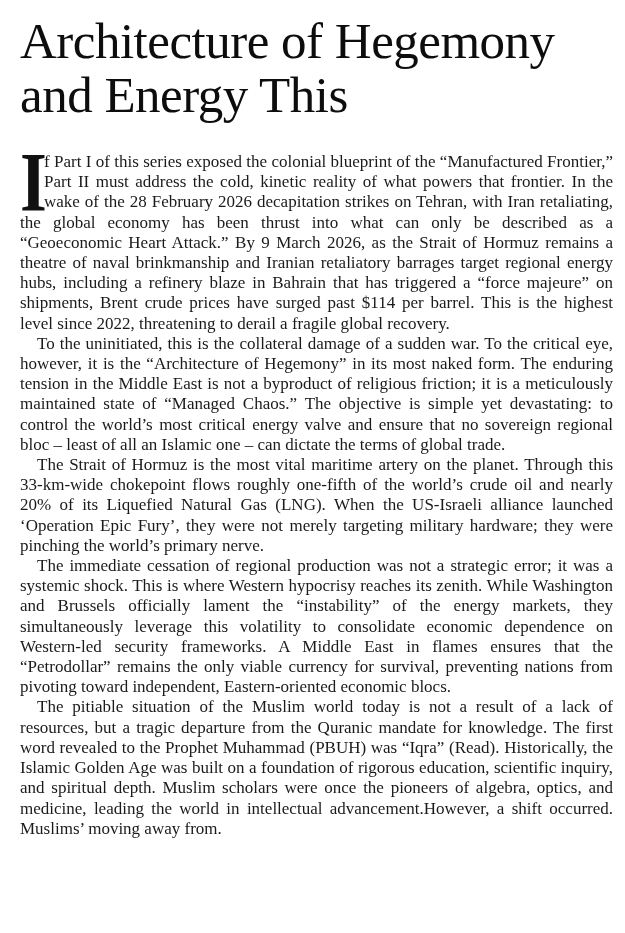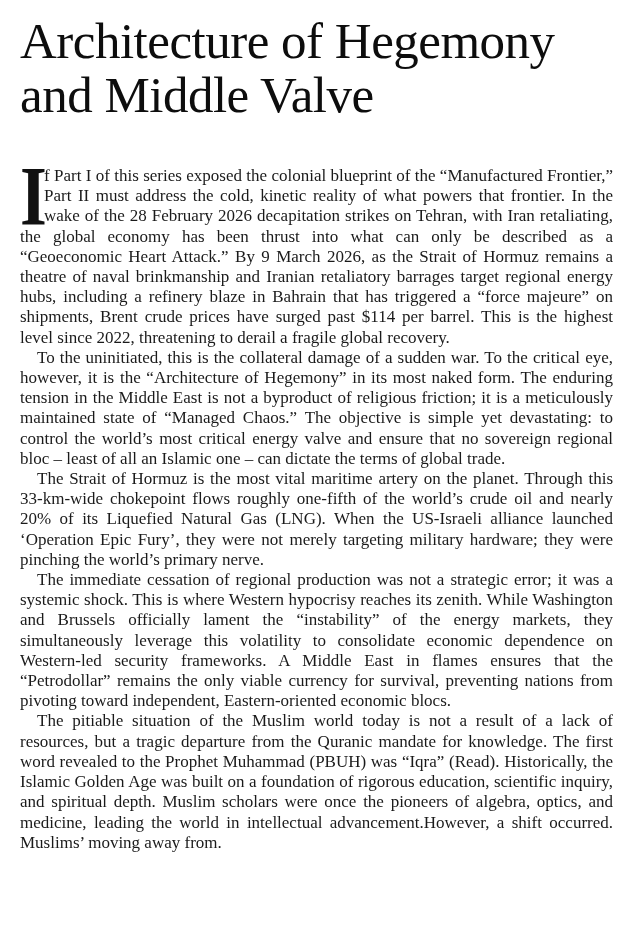--- a/index.html
+++ b/index.html
@@ -12,21 +12,21 @@
     box-sizing: border-box;
     width: 625px;
     height: 933px;
     background: #ffffff;
     padding: 14px 12px 0 20px;
     font-family: "Liberation Serif", serif;
     color: #161616;
     overflow: hidden;
   }
   .headline {
-    margin: 0 0 44px 0;
+    margin: 0 0 30px 0;
     font-weight: normal;
     font-size: 51px;
     line-height: 54px;
     letter-spacing: -0.5px;
     color: #0d0d0d;
     white-space: nowrap;
   }
   .hl-line {
     display: block;
   }
@@ -55,21 +55,21 @@
     transform: scaleX(0.82);
     transform-origin: left bottom;
   }
 </style>
 </head>
 <body>
 
 <div class="page">
   <h1 class="headline">
     <span class="hl-line">Architecture of Hegemony</span>
-    <span class="hl-line">and Middle Valve</span>
+    <span class="hl-line">and Energy This</span>
   </h1>
 
   <div class="article-body">
     <p class="para first"><span class="dropcap">I</span><span>f Part I of this series exposed the colonial blueprint of the “Manufactured Frontier,” Part II must address the cold, kinetic reality of what powers that frontier. In the wake of the 28 February 2026 decapitation strikes on Tehran, with Iran retaliating, the global economy has been thrust into what can only be described as a “Geoeconomic Heart Attack.” By 9 March 2026, as the Strait of Hormuz remains a theatre of naval brinkmanship and Iranian retaliatory barrages target regional energy hubs, including a refinery blaze in Bahrain that has triggered a “force majeure” on shipments, Brent crude prices have surged past $114 per barrel. This is the highest level since 2022, threatening to derail a fragile global recovery.</span></p>
     <p class="para">To the uninitiated, this is the collateral damage of a sudden war. To the critical eye, however, it is the “Architecture of Hegemony” in its most naked form. The enduring tension in the Middle East is not a byproduct of religious friction; it is a meticulously maintained state of “Managed Chaos.” The objective is simple yet devastating: to control the world’s most critical energy valve and ensure that no sovereign regional bloc – least of all an Islamic one – can dictate the terms of global trade.</p>
     <p class="para">The Strait of Hormuz is the most vital maritime artery on the planet. Through this 33-km-wide chokepoint flows roughly one-fifth of the world’s crude oil and nearly 20% of its Liquefied Natural Gas (LNG). When the US-Israeli alliance launched ‘Operation Epic Fury’, they were not merely targeting military hardware; they were pinching the world’s primary nerve.</p>
     <p class="para">The immediate cessation of regional production was not a strategic error; it was a systemic shock. This is where Western hypocrisy reaches its zenith. While Washington and Brussels officially lament the “instability” of the energy markets, they simultaneously leverage this volatility to consolidate economic dependence on Western-led security frameworks. A Middle East in flames ensures that the “Petrodollar” remains the only viable currency for survival, preventing nations from pivoting toward independent, Eastern-oriented economic blocs.</p>
     <p class="para">The pitiable situation of the Muslim world today is not a result of a lack of resources, but a tragic departure from the Quranic mandate for knowledge. The first word revealed to the Prophet Muhammad (PBUH) was “Iqra” (Read). Historically, the Islamic Golden Age was built on a foundation of rigorous education, scientific inquiry, and spiritual depth. Muslim scholars were once the pioneers of algebra, optics, and medicine, leading the world in intellectual advancement.However, a shift occurred. Muslims’ moving away from.</p>
   </div>
 </div>

